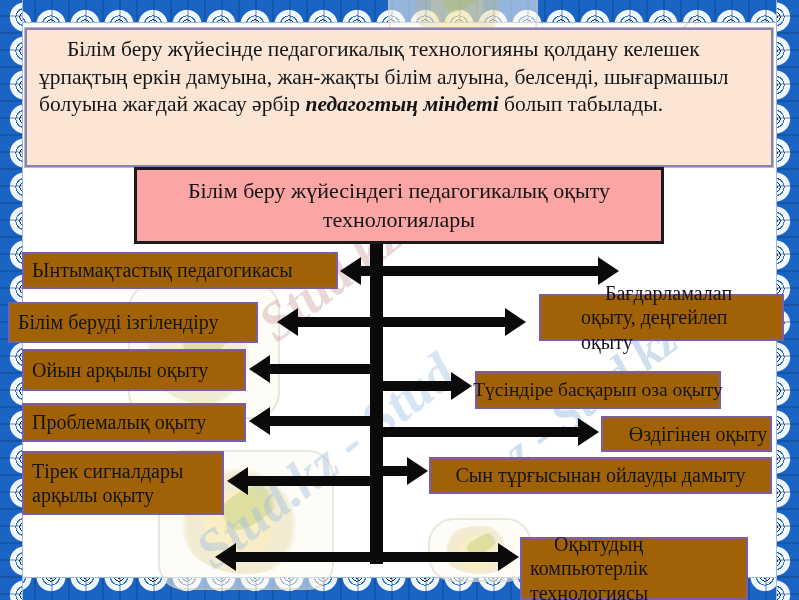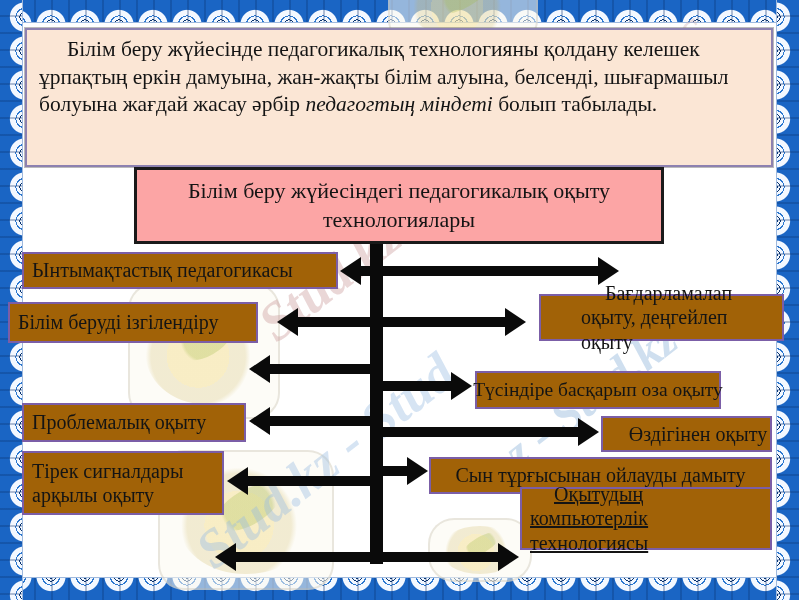--- a/index.html
+++ b/index.html
@@ -50,21 +50,21 @@
   .em2{left:158px;top:450px;width:176px;height:140px;}
   .em3{left:388px;top:-38px;width:150px;height:84px;}
   .em4{left:428px;top:518px;width:104px;height:64px;}
 
   
   .intro{
     position:absolute;z-index:2;left:25px;top:28px;width:748px;height:139px;
     background:#fbe6d5;border:2px solid #8d81b0;box-shadow:0 0 0 1px rgba(120,120,120,0.5);
     padding:6px 12px 4px 12px;font-size:21.5px;line-height:1.28;text-indent:28px;
   }
-  .intro b i, .intro .emph{font-weight:normal;font-style:italic;}
+  .intro b i, .intro .emph{font-weight:bold;font-style:italic;}
 
   
   .title-box{
     position:absolute;z-index:3;left:134px;top:167px;width:530px;height:77px;
     background:#fca5a5;border:3px solid #1a1a1a;
     display:flex;align-items:center;justify-content:center;text-align:center;
     font-size:22px;line-height:1.3;padding:2px 16px;
   }
   .trunk{position:absolute;z-index:2;left:370px;top:243px;width:13px;height:321px;background:#0a0a0a;}
 
@@ -127,22 +127,23 @@
 
   <div class="arrowR" style="left:370px;top:266px;width:228px;"></div>
   <div class="arrowR" style="left:370px;top:317px;width:135px;"></div>
   <div class="arrowR" style="left:370px;top:381px;width:81px;"></div>
   <div class="arrowR" style="left:370px;top:427px;width:208px;"></div>
   <div class="arrowR" style="left:370px;top:466px;width:37px;"></div>
   <div class="arrowR" style="left:370px;top:552px;width:128px;"></div>
 
   <div class="node t-left nowrap" style="left:22px;top:252px;width:316px;height:37px;">Ынтымақтастық педагогикасы</div>
   <div class="node t-left nowrap" style="left:8px;top:302px;width:250px;height:41px;">Білім беруді ізгілендіру</div>
+  <div class="node t-left nowrap" style="left:22px;top:349px;width:224px;height:42px;">Ойын арқылы оқыту</div>
   <div class="node t-left nowrap" style="left:22px;top:403px;width:224px;height:39px;">Проблемалық оқыту</div>
   <div class="node t-left" style="left:22px;top:451px;width:202px;height:64px;">Тірек сигналдары арқылы оқыту</div>
 
   <div class="node t-left indent1" style="left:539px;top:294px;width:245px;height:47px;padding-left:40px;">Бағдарламалап оқыту, деңгейлеп оқыту</div>
   <div class="node t-center nowrap" style="left:475px;top:371px;width:246px;height:38px;font-size:19.5px;">Түсіндіре басқарып оза оқыту</div>
   <div class="node t-center nowrap" style="left:601px;top:416px;width:171px;height:36px;padding-left:31px;">Өздігінен оқыту</div>
   <div class="node t-center nowrap" style="left:429px;top:457px;width:343px;height:37px;">Сын тұрғысынан ойлауды дамыту</div>
-  <div class="node t-left indent1" style="left:520px;top:487px;width:252px;height:63px;text-decoration:underline;">Оқытудың компьютерлік технологиясы</div>
+  <div class="node t-left indent1" style="left:520px;top:537px;width:228px;height:63px;">Оқытудың компьютерлік технологиясы</div>
 
 </div>
 
 </body></html>

